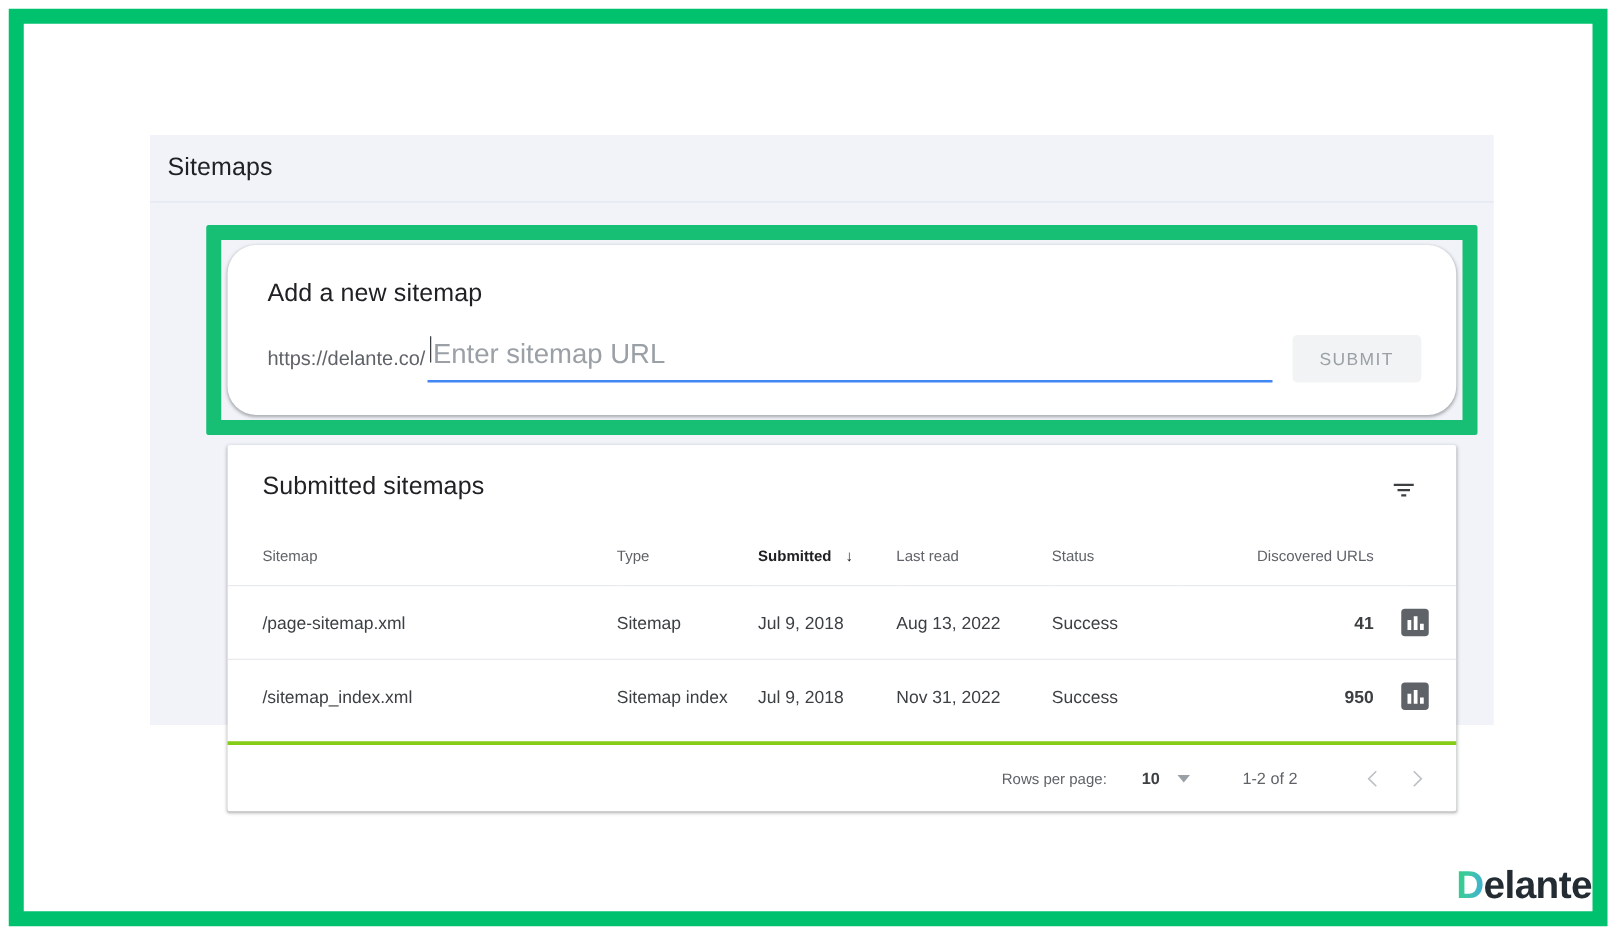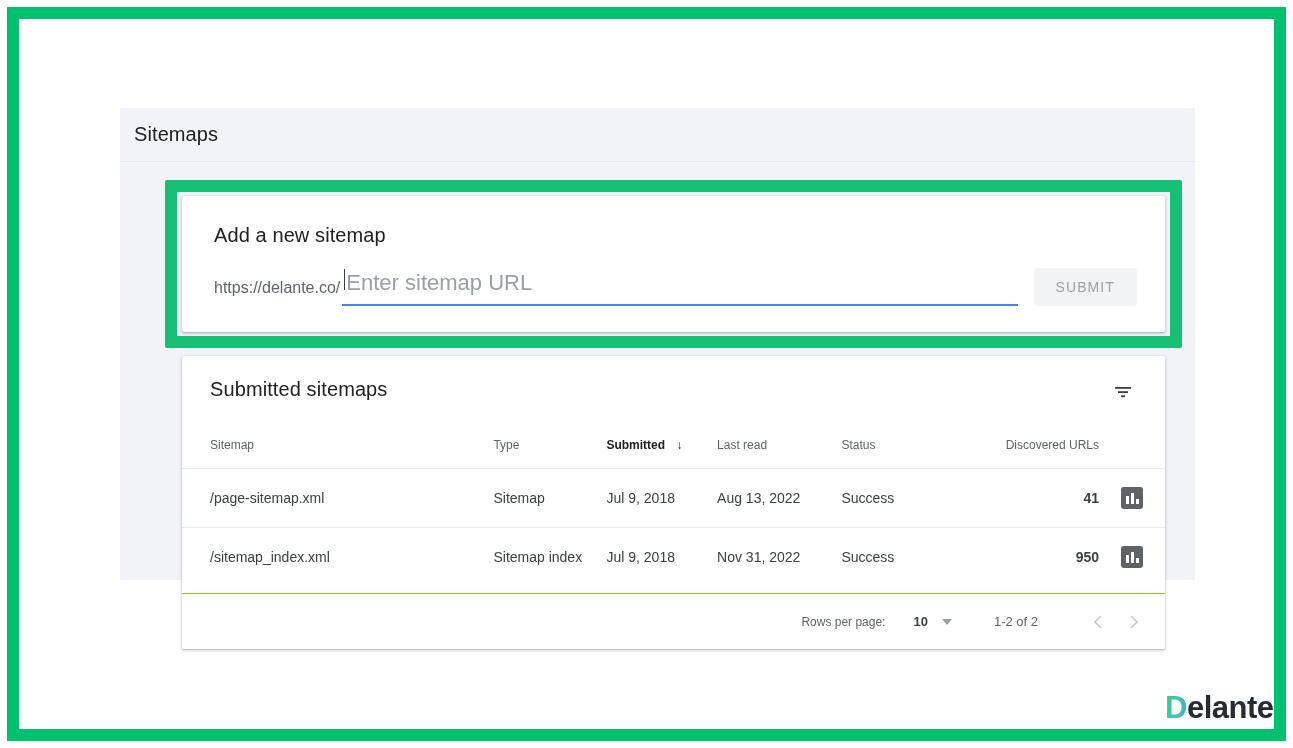--- a/index.html
+++ b/index.html
@@ -63,20 +63,21 @@
     background: #ffffff;
     border-radius: 2px;
     box-shadow: 0 1px 2px rgba(60,64,67,.28), 0 1px 3px 1px rgba(60,64,67,.12);
   }
 
   .card-add {
     left: 62px;
     top: 88px;
     width: 983px;
     height: 136px;
+    border-radius: 23px;
   }
 
   .card-title {
     font-size: 20px;
     color: #202124;
     letter-spacing: .1px;
   }
 
   .add-title { position: absolute; left: 32px; top: 28px; }
 
@@ -224,21 +225,21 @@
   
   .pagination {
     position: absolute;
     left: 0; right: 0;
     bottom: 0;
     height: 56px;
     display: flex;
     align-items: center;
     justify-content: flex-end;
     padding-right: 15px;
-    border-top: 1px solid #84cc16;
+    border-top: 3px solid #84cc16;
     font-size: 12px;
     color: #5f6368;
   }
   .rows-label { margin-right: 28px; }
   .rows-value { color: #3c4043; font-size: 13px; font-weight: bold; }
   .rows-select {
     display: inline-flex;
     align-items: center;
     cursor: pointer;
     margin-right: 42px;

